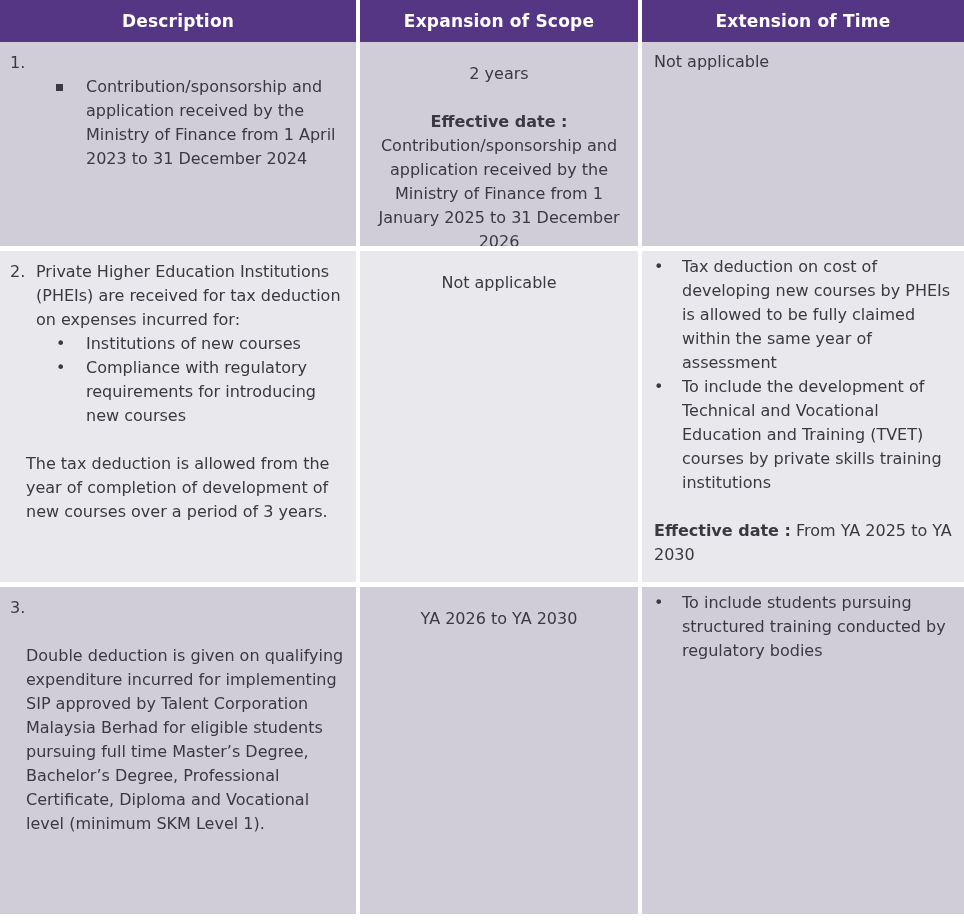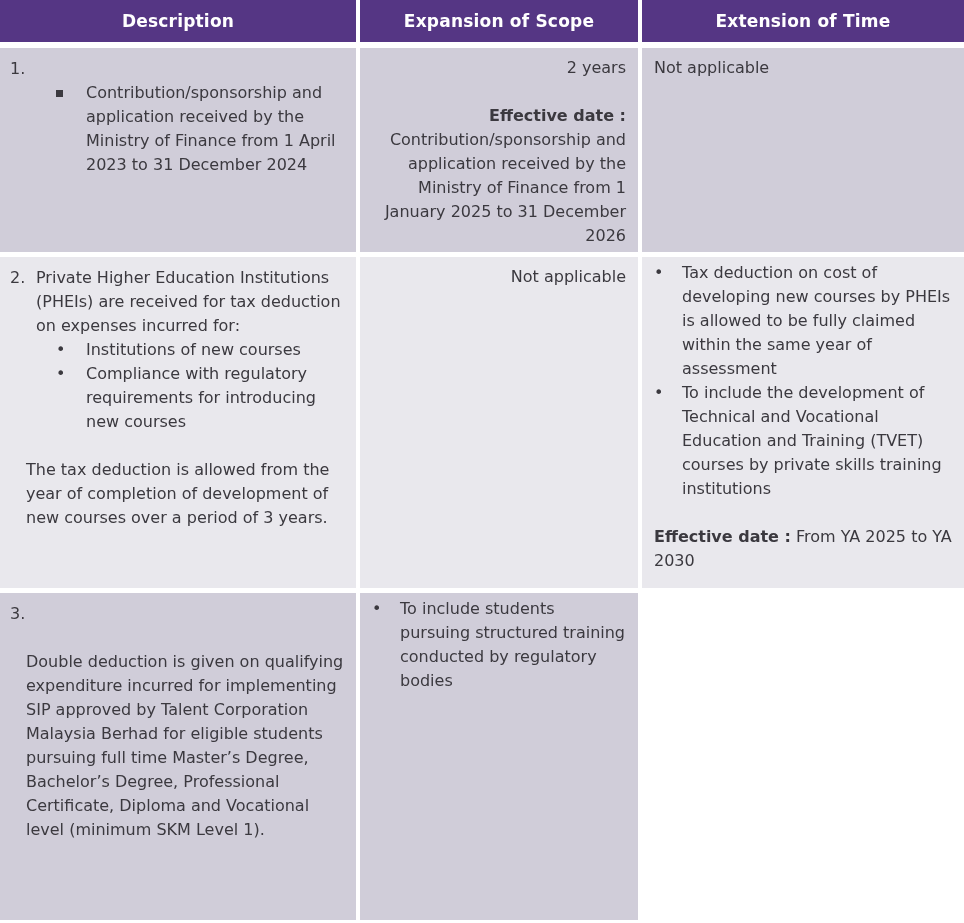--- a/index.html
+++ b/index.html
@@ -9,21 +9,21 @@
     font-family: "DejaVu Sans", "Liberation Sans", sans-serif;
     color: var(--body-text, #3b393f);
     overflow: hidden;
   }
   .table { display: flex; flex-direction: column; }
   .row {
     display: grid;
     grid-template-columns: 356px 278px 322px;
     column-gap: 4px;
   }
-  .header-row { margin-bottom: 6px; }
+  .header-row { }
   .header-row .cell {
     background: var(--header-bg, #553684);
     color: var(--header-text, #ffffff);
     height: 42px;
     display: flex; align-items: center; justify-content: center;
     font-weight: bold; font-size: 17px;
     letter-spacing: .2px;
   }
   .body-row { margin-bottom: 5px; }
   .body-row:last-child { margin-bottom: 0; }
@@ -52,21 +52,21 @@
   .marker.round::before { content: "\2022"; }
   .marker.square::before {
     content: ""; display: block;
     width: 7px; height: 7px; margin-top: 9px;
     background: currentColor;
   }
   .exp-cell .bullet-row { margin-left: 0; }
   .exp-cell .marker { width: 28px; }
 
   
-  .center-cell { text-align: right; padding: 8px 12px 0; }
+  .center-cell { text-align: center; padding: 20px 12px 0; }
   
   .plain-cell { padding: 8px 12px 0; }
   .exp-cell   { padding: 4px 10px 0 12px; }
 
   .spacer { height: 24px; }
   .bold { font-weight: bold; }
 </style>
 </head>
 <body>
 
@@ -137,20 +137,23 @@
   </div>
 
   <div class="row body-row row-shaded r3">
     <div class="cell desc-cell">
       <div class="num-para">
         <span class="num">3.</span>
       </div>
       <div class="spacer"></div>
       <div class="cont-para">Double deduction is given on qualifying expenditure incurred for implementing SIP approved by Talent Corporation Malaysia Berhad for eligible students pursuing full time Master’s Degree, Bachelor’s Degree, Professional Certificate, Diploma and Vocational level (minimum SKM Level 1).</div>
     </div>
+    <div class="cell center-cell">
+      <div>YA 2026 to YA 2030</div>
+    </div>
     <div class="cell exp-cell">
       <div class="bullet-row">
         <span class="marker round"></span>
         <div class="para">To include students pursuing structured training conducted by regulatory bodies</div>
       </div>
     </div>
   </div>
 
 </div>
 

